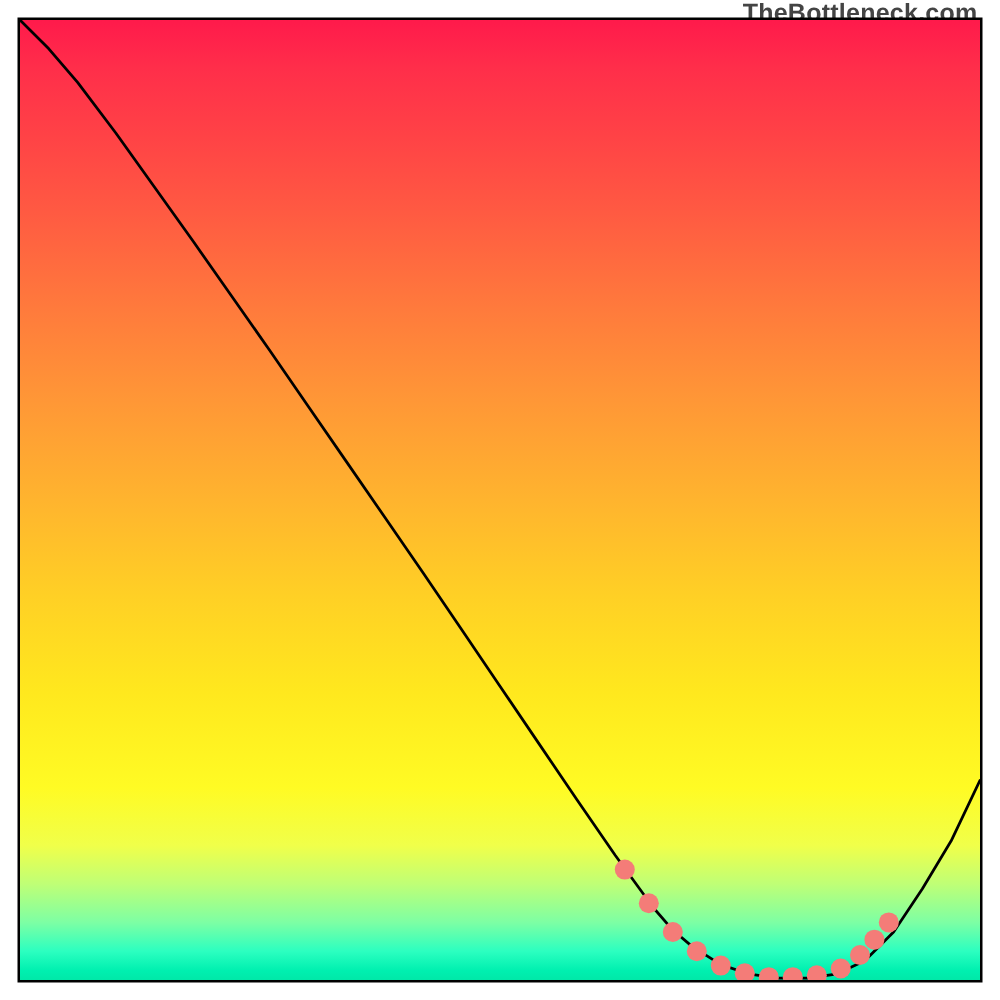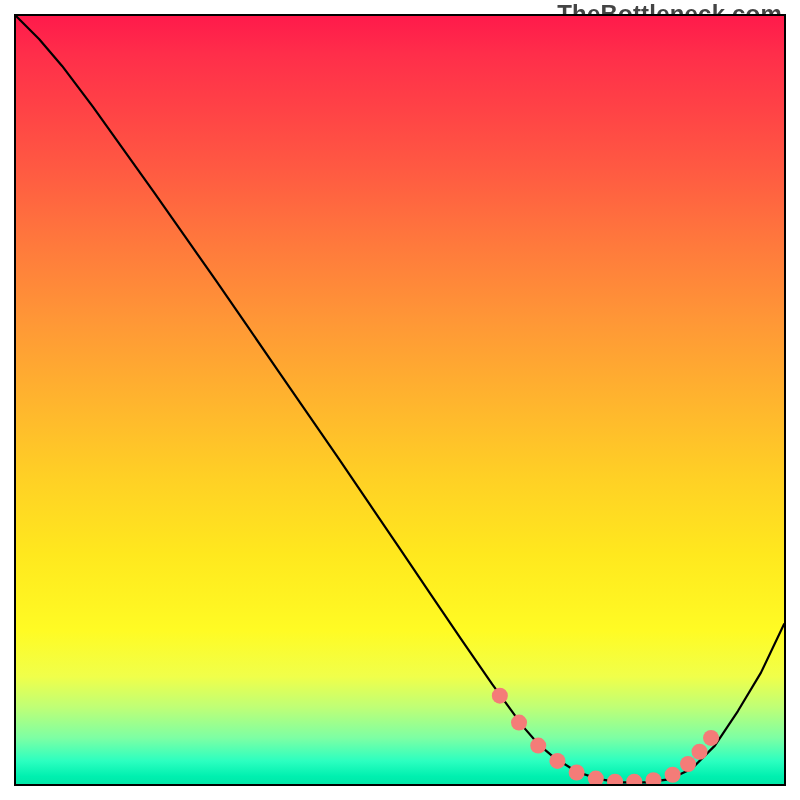--- a/index.html
+++ b/index.html
@@ -52,21 +52,21 @@
   .svg-layer {
     position: absolute;
     inset: 0;
     width: 100%;
     height: 100%;
   }
   .watermark {
     position: absolute;
     top: 0;
     right: 18px;
-    font-size: 24px;
+    font-size: 20px;
     font-weight: 600;
     color: #444;
     letter-spacing: 0.2px;
   }
   .curve {
     fill: none;
     stroke: #000;
     stroke-width: 2.2;
     stroke-linejoin: round;
     stroke-linecap: round;

